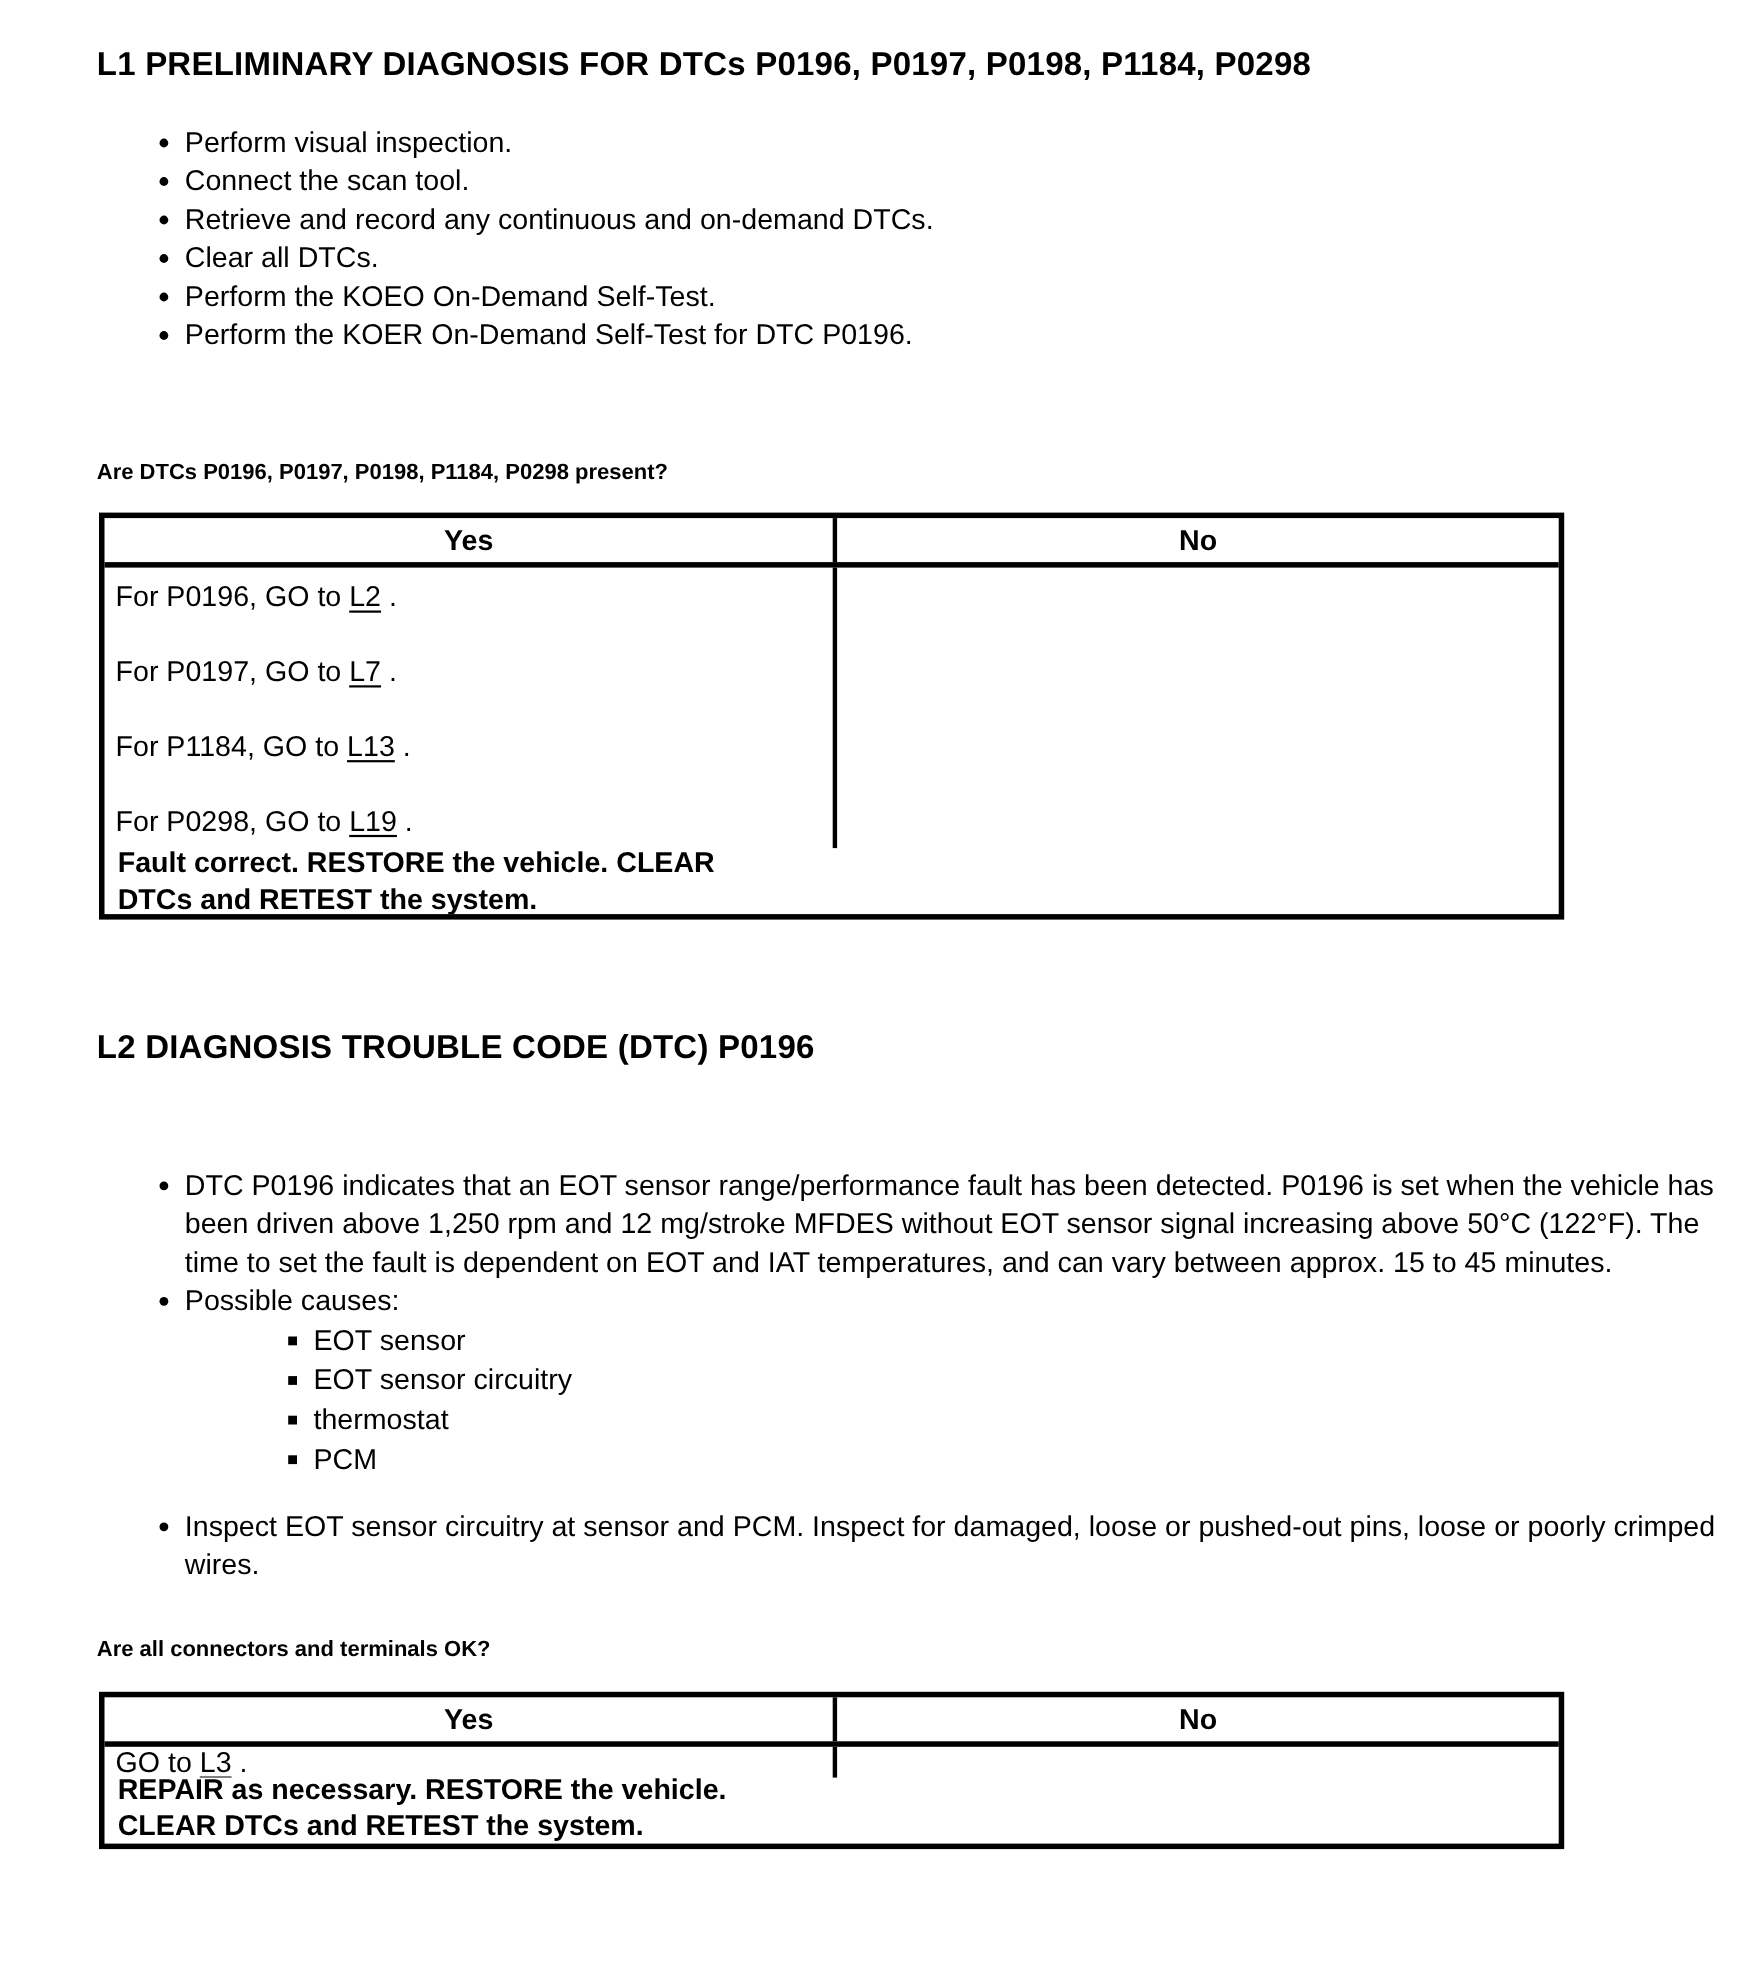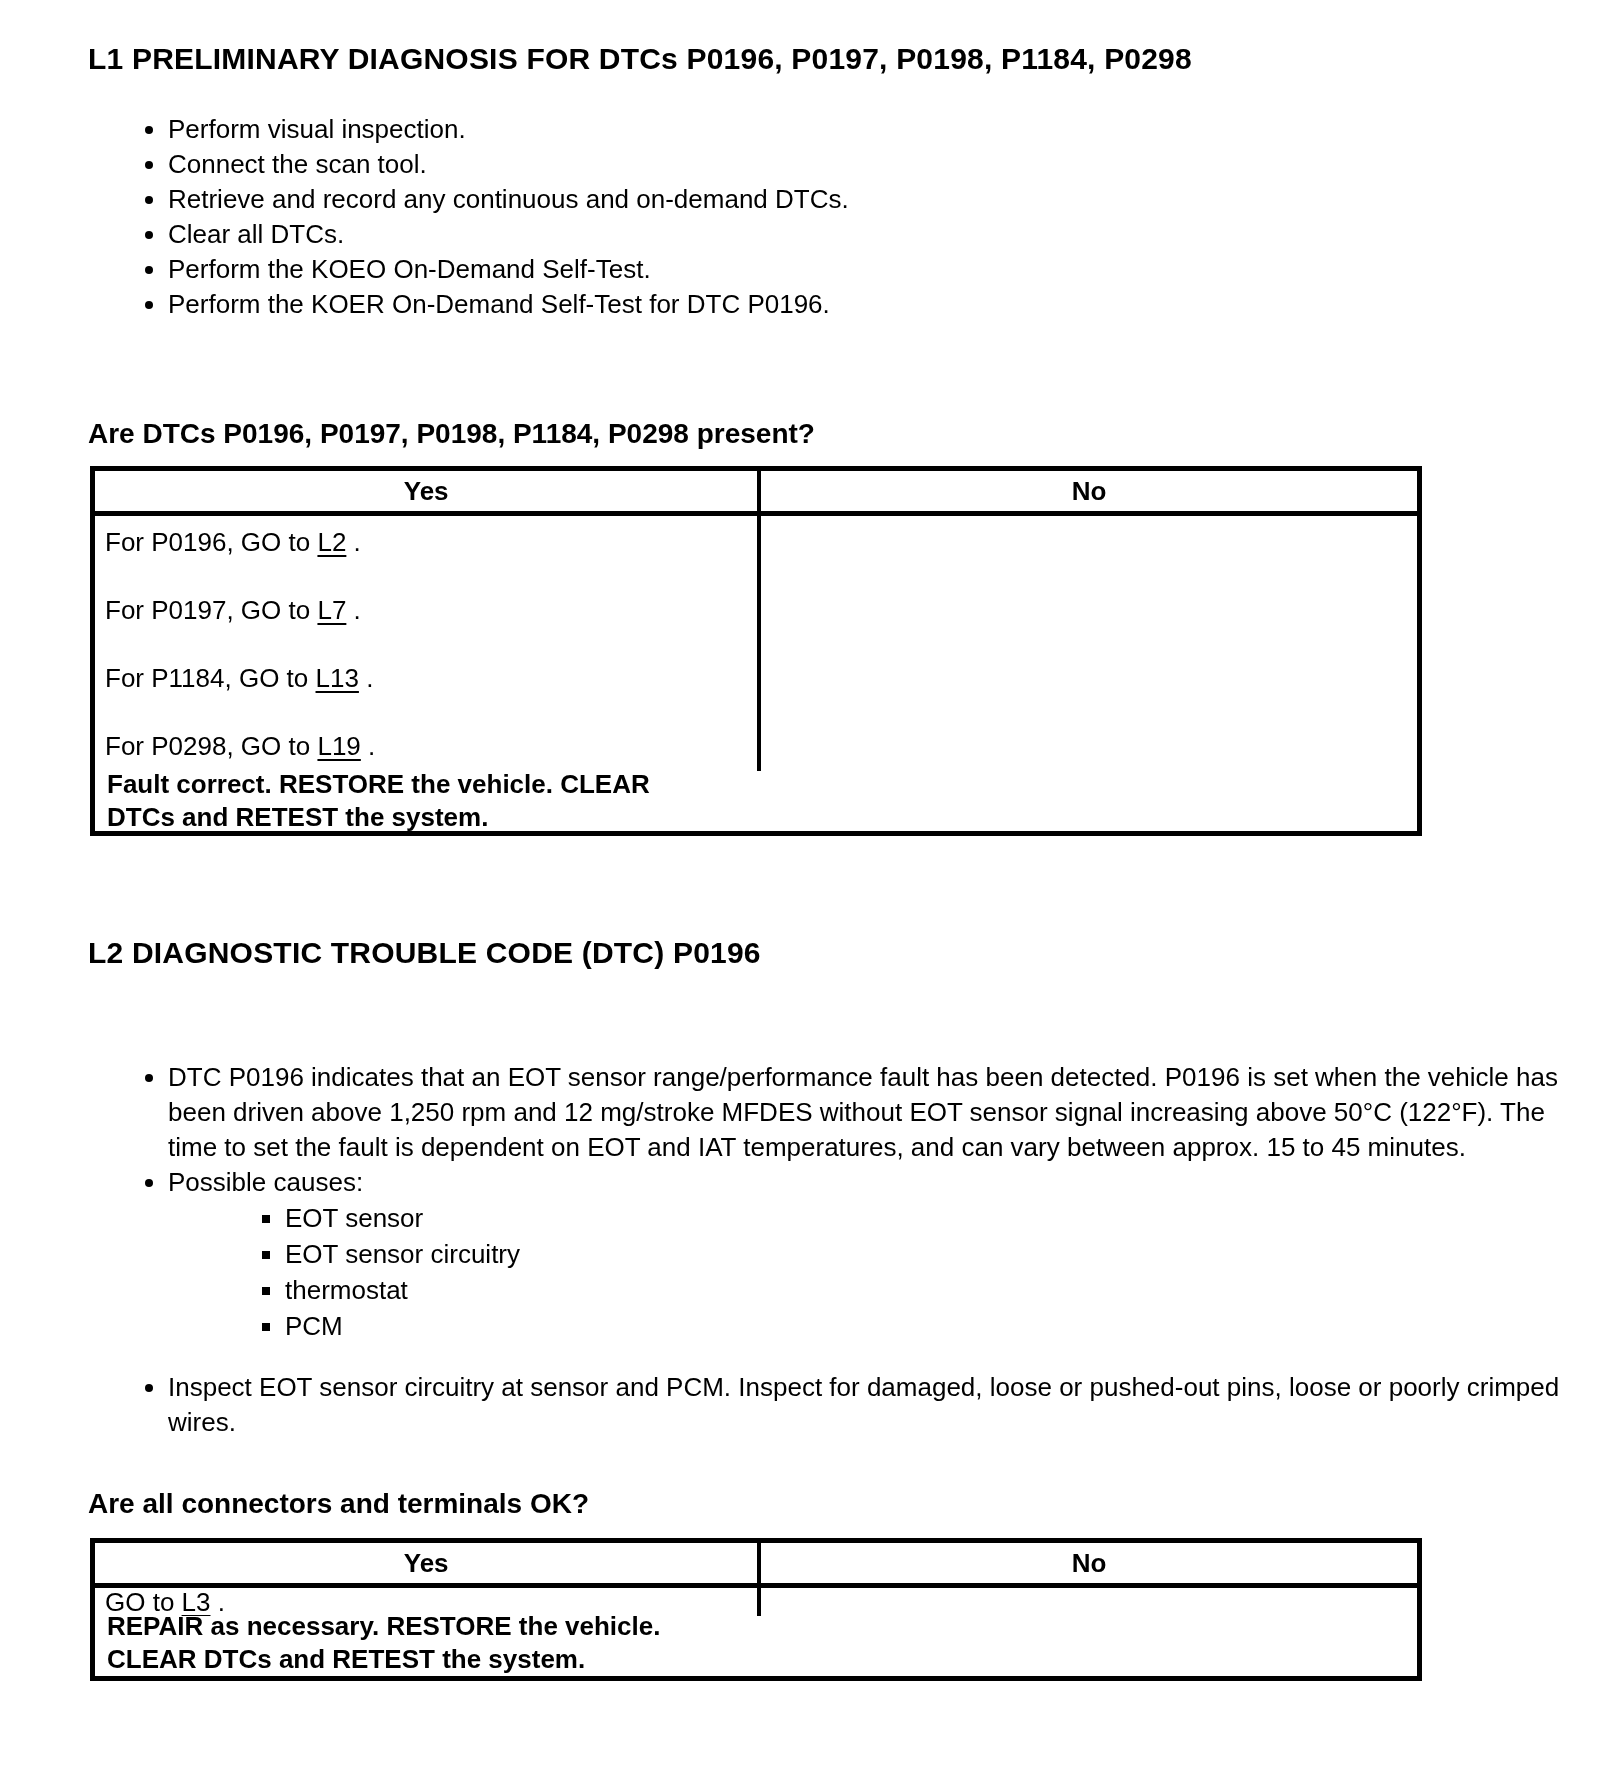--- a/index.html
+++ b/index.html
@@ -46,21 +46,21 @@
     padding: 0 0 0 117px;
     list-style: square;
     font-size: 26px;
     line-height: 36px;
   }
 
   .question {
     position: absolute;
     left: 88px;
     margin: 0;
-    font-size: 28px;
+    font-size: 20px;
     font-weight: bold;
     white-space: nowrap;
   }
   #question-l1 { top: 418px; }
   #question-l2 { top: 1488px; }
 
   .dtable {
     position: absolute;
     left: 90px;
     width: 1332px;
@@ -148,21 +148,21 @@
       <p><span>For P0197, GO to </span><a class="doclink">L7</a><span> .</span></p>
       <p><span>For P1184, GO to </span><a class="doclink">L13</a><span> .</span></p>
       <p><span>For P0298, GO to </span><a class="doclink">L19</a><span> .</span></p>
     </div>
     <div class="td col-no no-cell">
       <p>Fault correct. RESTORE the vehicle. CLEAR DTCs and RETEST the system.</p>
     </div>
   </div>
 </div>
 
-<h1 class="heading" id="heading-l2">L2 DIAGNOSTIC TROUBLE CODE (DTC) P0196</h1>
+<h1 class="heading" id="heading-l2">L2 DIAGNOSIS TROUBLE CODE (DTC) P0196</h1>
 
 <ul class="bullets" id="list-l2">
   <li>DTC P0196 indicates that an EOT sensor range/performance fault has been detected. P0196 is set when the vehicle has been driven above 1,250 rpm and 12 mg/stroke MFDES without EOT sensor signal increasing above 50°C (122°F). The time to set the fault is dependent on EOT and IAT temperatures, and can vary between approx. 15 to 45 minutes.</li>
   <li>
     <span>Possible causes:</span>
     <ul class="sub-bullets">
       <li>EOT sensor</li>
       <li>EOT sensor circuitry</li>
       <li>thermostat</li>
       <li>PCM</li>

